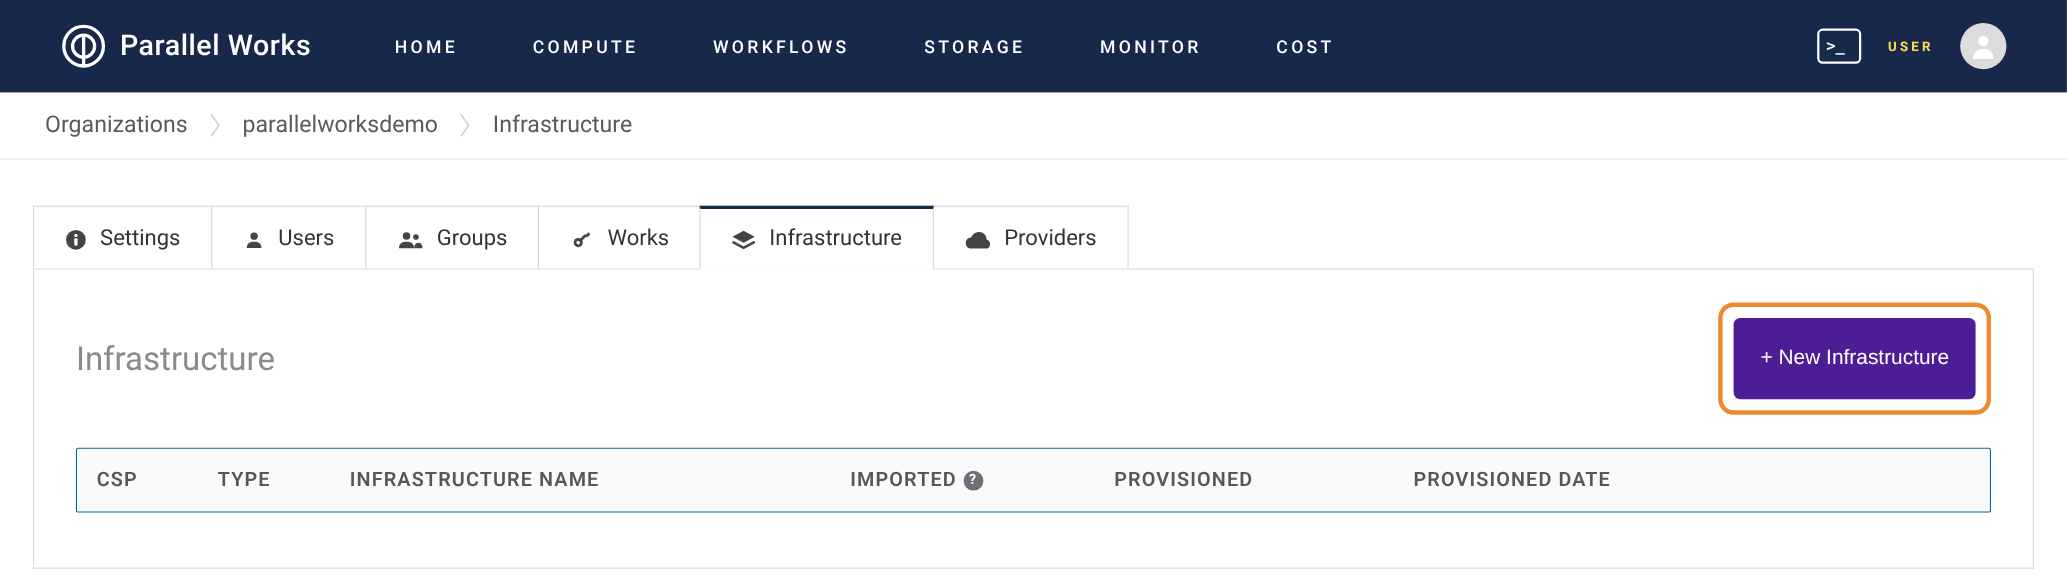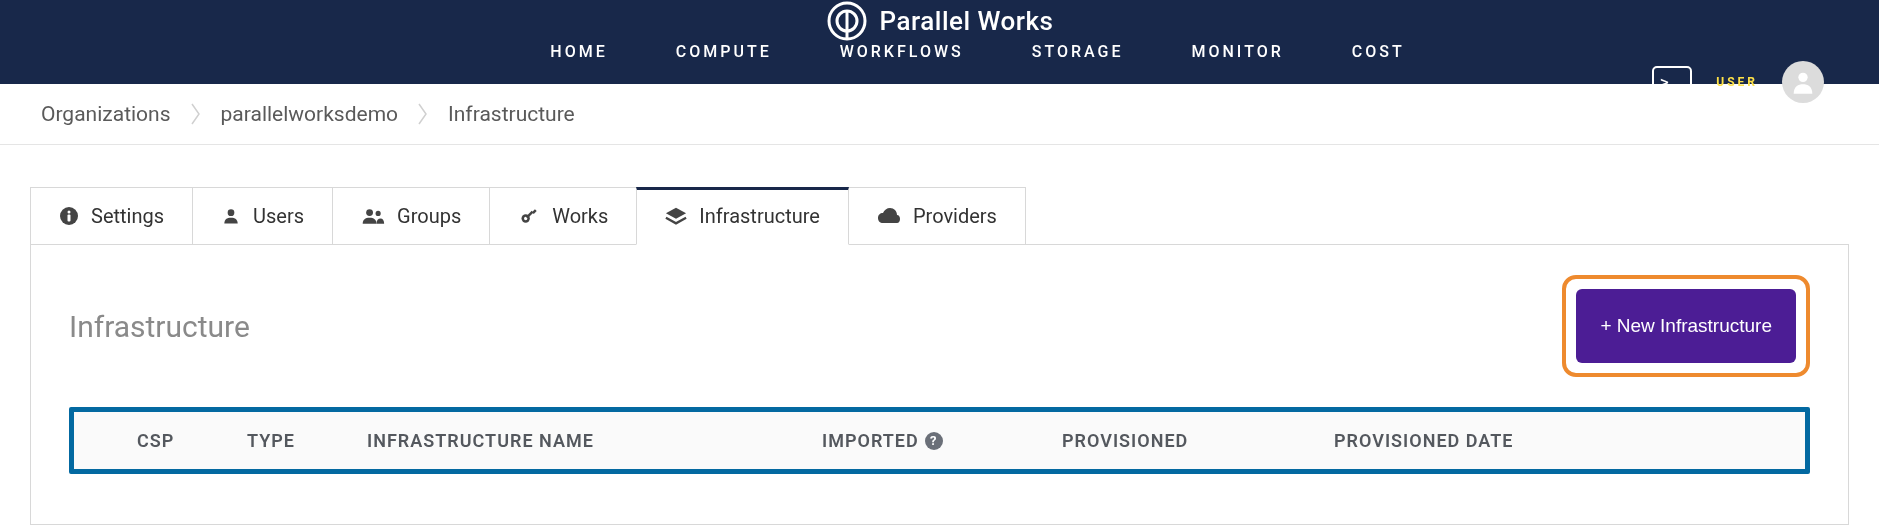--- a/index.html
+++ b/index.html
@@ -14,21 +14,20 @@
       width: 1879px;
     }
     
     
     .header {
       background: #18284a;
       height: 84px;
       display: flex;
       align-items: center;
       padding: 0 55px;
-      flex-direction: column;
     }
     
     .logo {
       display: flex;
       align-items: center;
       gap: 12px;
       color: #ffffff;
     }
     
     .logo-text {
@@ -120,21 +119,21 @@
     }
     
     
     .tabs {
       display: flex;
       border-bottom: 1px solid #d8d8d8;
     }
     
     .tab {
       display: flex;
-      align-items: center;
+      align-items: flex-end;
       gap: 12px;
       padding: 16px 28px;
       border: 1px solid #d8d8d8;
       border-bottom: none;
       background: #ffffff;
       cursor: pointer;
       font-size: 20px;
       color: #333333;
       margin-right: -1px;
       position: relative;
@@ -188,23 +187,22 @@
     .highlight-ring {
       border: 4px solid #ee8a2e;
       border-radius: 14px;
       padding: 10px;
       display: inline-block;
     }
     
     
     .table-area {
       background: #fafafa;
-      border: 5px solid #0369a1;
+      border: 1px solid #0369a1;
       border-radius: 2px;
-      padding-left: 45px;
     }
     
     .table-header-row {
       display: flex;
       padding: 18px 18px;
       gap: 40px;
     }
     
     .th {
       color: #54585e;

